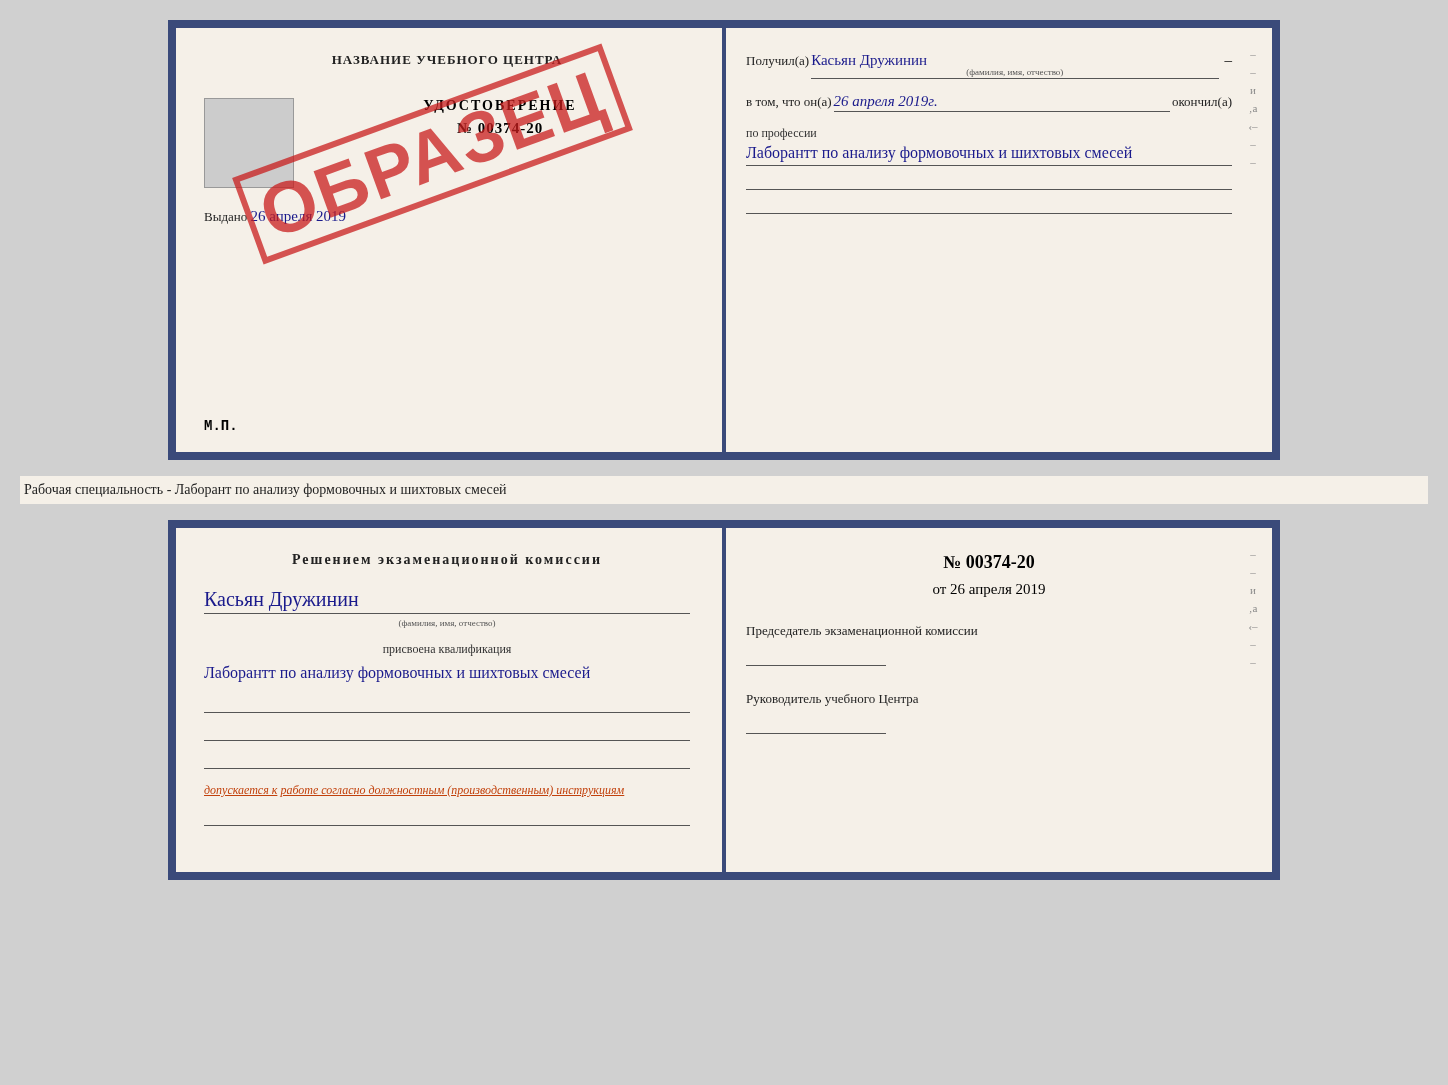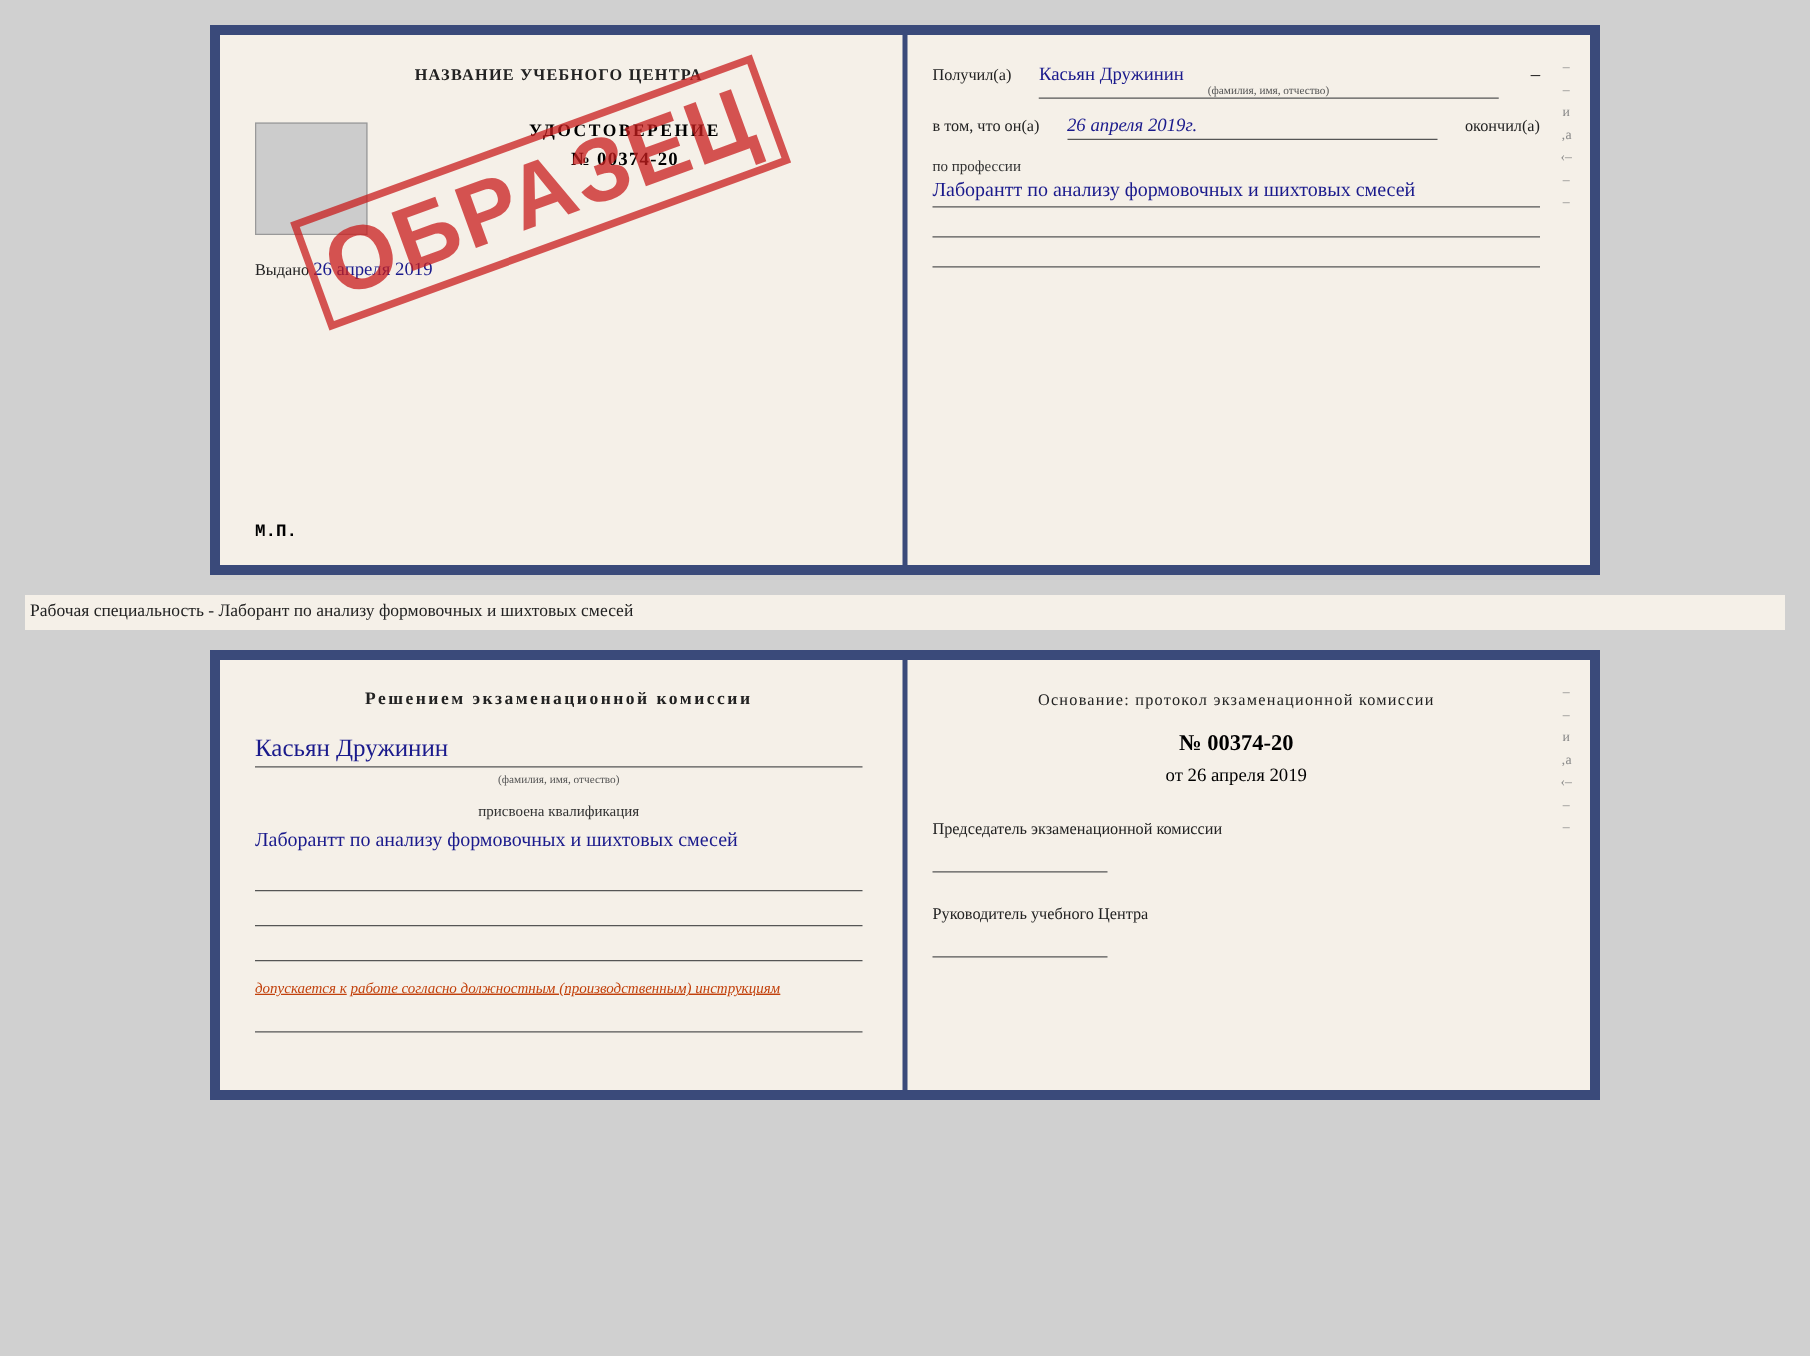--- a/index.html
+++ b/index.html
@@ -130,21 +130,21 @@
       left: 28px;
       font-size: 14px;
       font-weight: bold;
       font-family: Liberation Mono, monospace;
     }
 
     
     .info-line {
       display: flex;
       align-items: baseline;
-      gap: 22px;
+      gap: 2px;
       margin-bottom: 14px;
     }
 
     .info-label {
       font-size: 13px;
       color: #222;
       white-space: nowrap;
     }
 
     .info-value {
@@ -394,21 +394,20 @@
     <span class="line-blank"></span>
 
     <div class="допуск-text">
       <span>допускается к</span>
       <span><span style="text-decoration:underline; font-style:italic;">работе согласно должностным (производственным) инструкциям</span></span>
     </div>
     <span class="line-blank"></span>
   </div>
 
   <div class="page-half" style="position:relative; padding-right:40px;">
-    <div class="osnov-title">Основание: протокол экзаменационной комиссии</div>
 
     <div class="protocol-number">№ 00374-20</div>
 
     <div class="protocol-date">
       <span>от</span>
       <span>26 апреля 2019</span>
     </div>
 
     <div class="sign-block">
       <div class="sign-label">Председатель экзаменационной комиссии</div>

